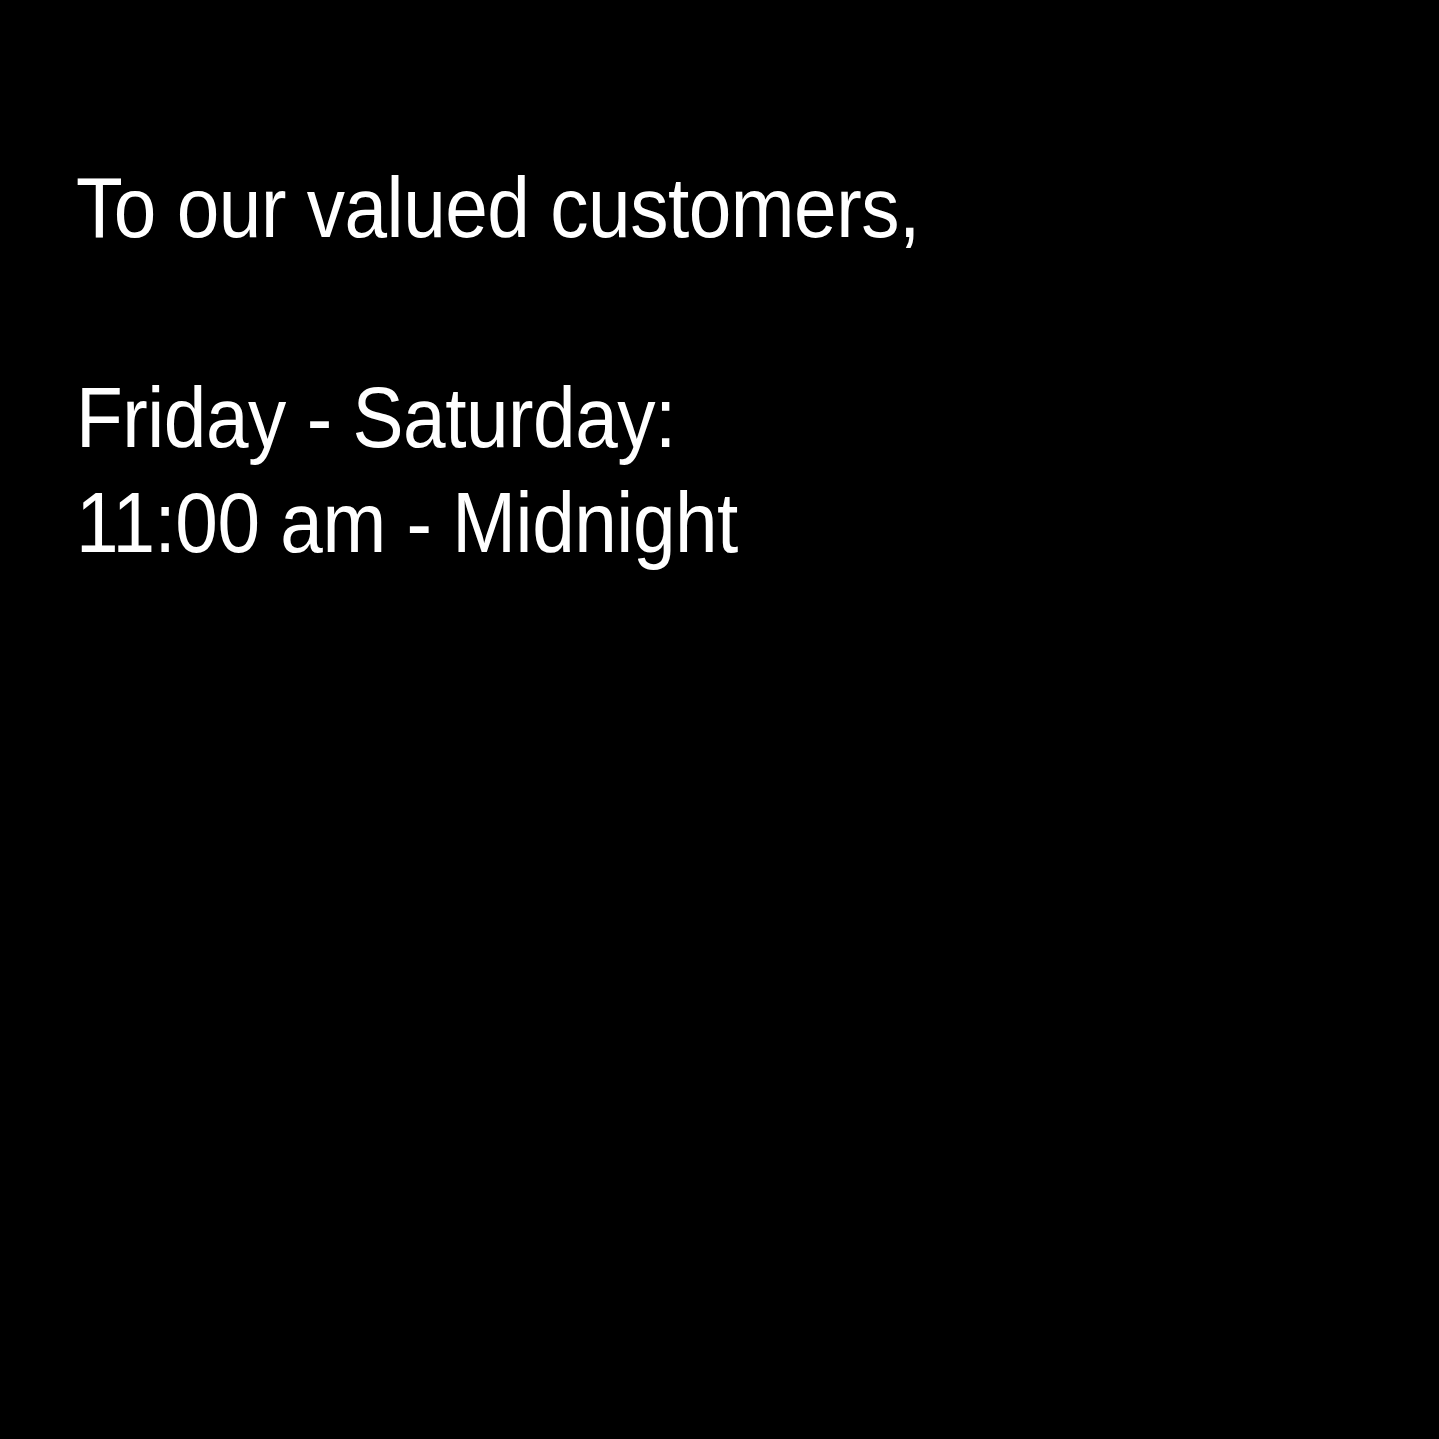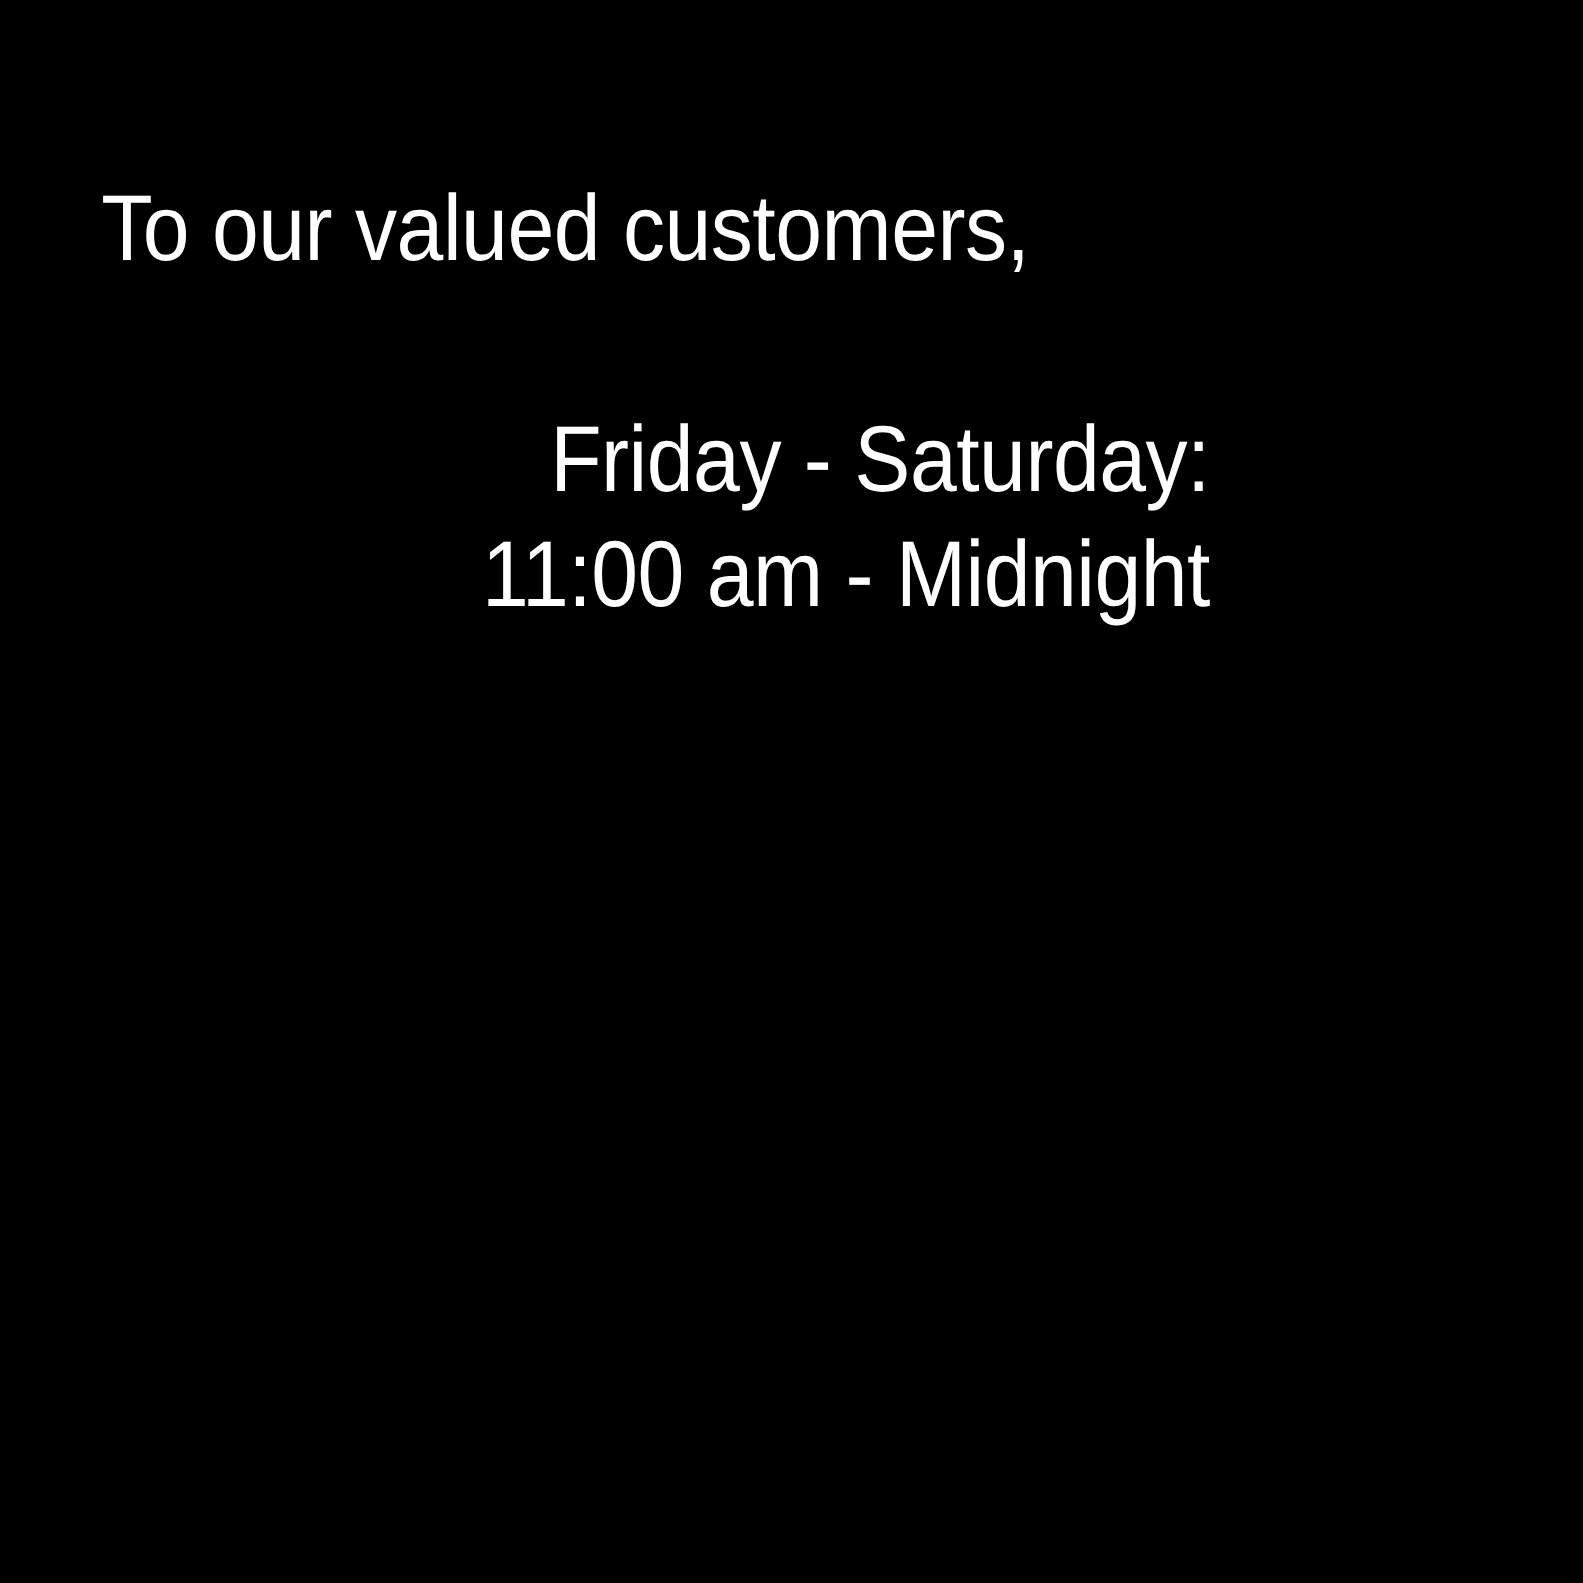--- a/index.html
+++ b/index.html
@@ -13,29 +13,27 @@
     width: 1439px;
     height: 1439px;
     background: #000000;
     overflow: hidden;
   }
   .notice-body {
     position: absolute;
     left: 76px;
     top: 155px;
     width: 1120px;
-    margin-left: 16px;
   }
   .para {
     margin: 0 0 105px 0;
     padding: 0;
   }
   .para:last-child {
     margin-bottom: 0;
-    text-align: right;
   }
   .line {
     display: block;
     color: #ffffff;
     font-family: "Liberation Sans", "DejaVu Sans", sans-serif;
     font-size: 85px;
     line-height: 105px;
     font-weight: 400;
     letter-spacing: -0.5px;
     white-space: pre;

